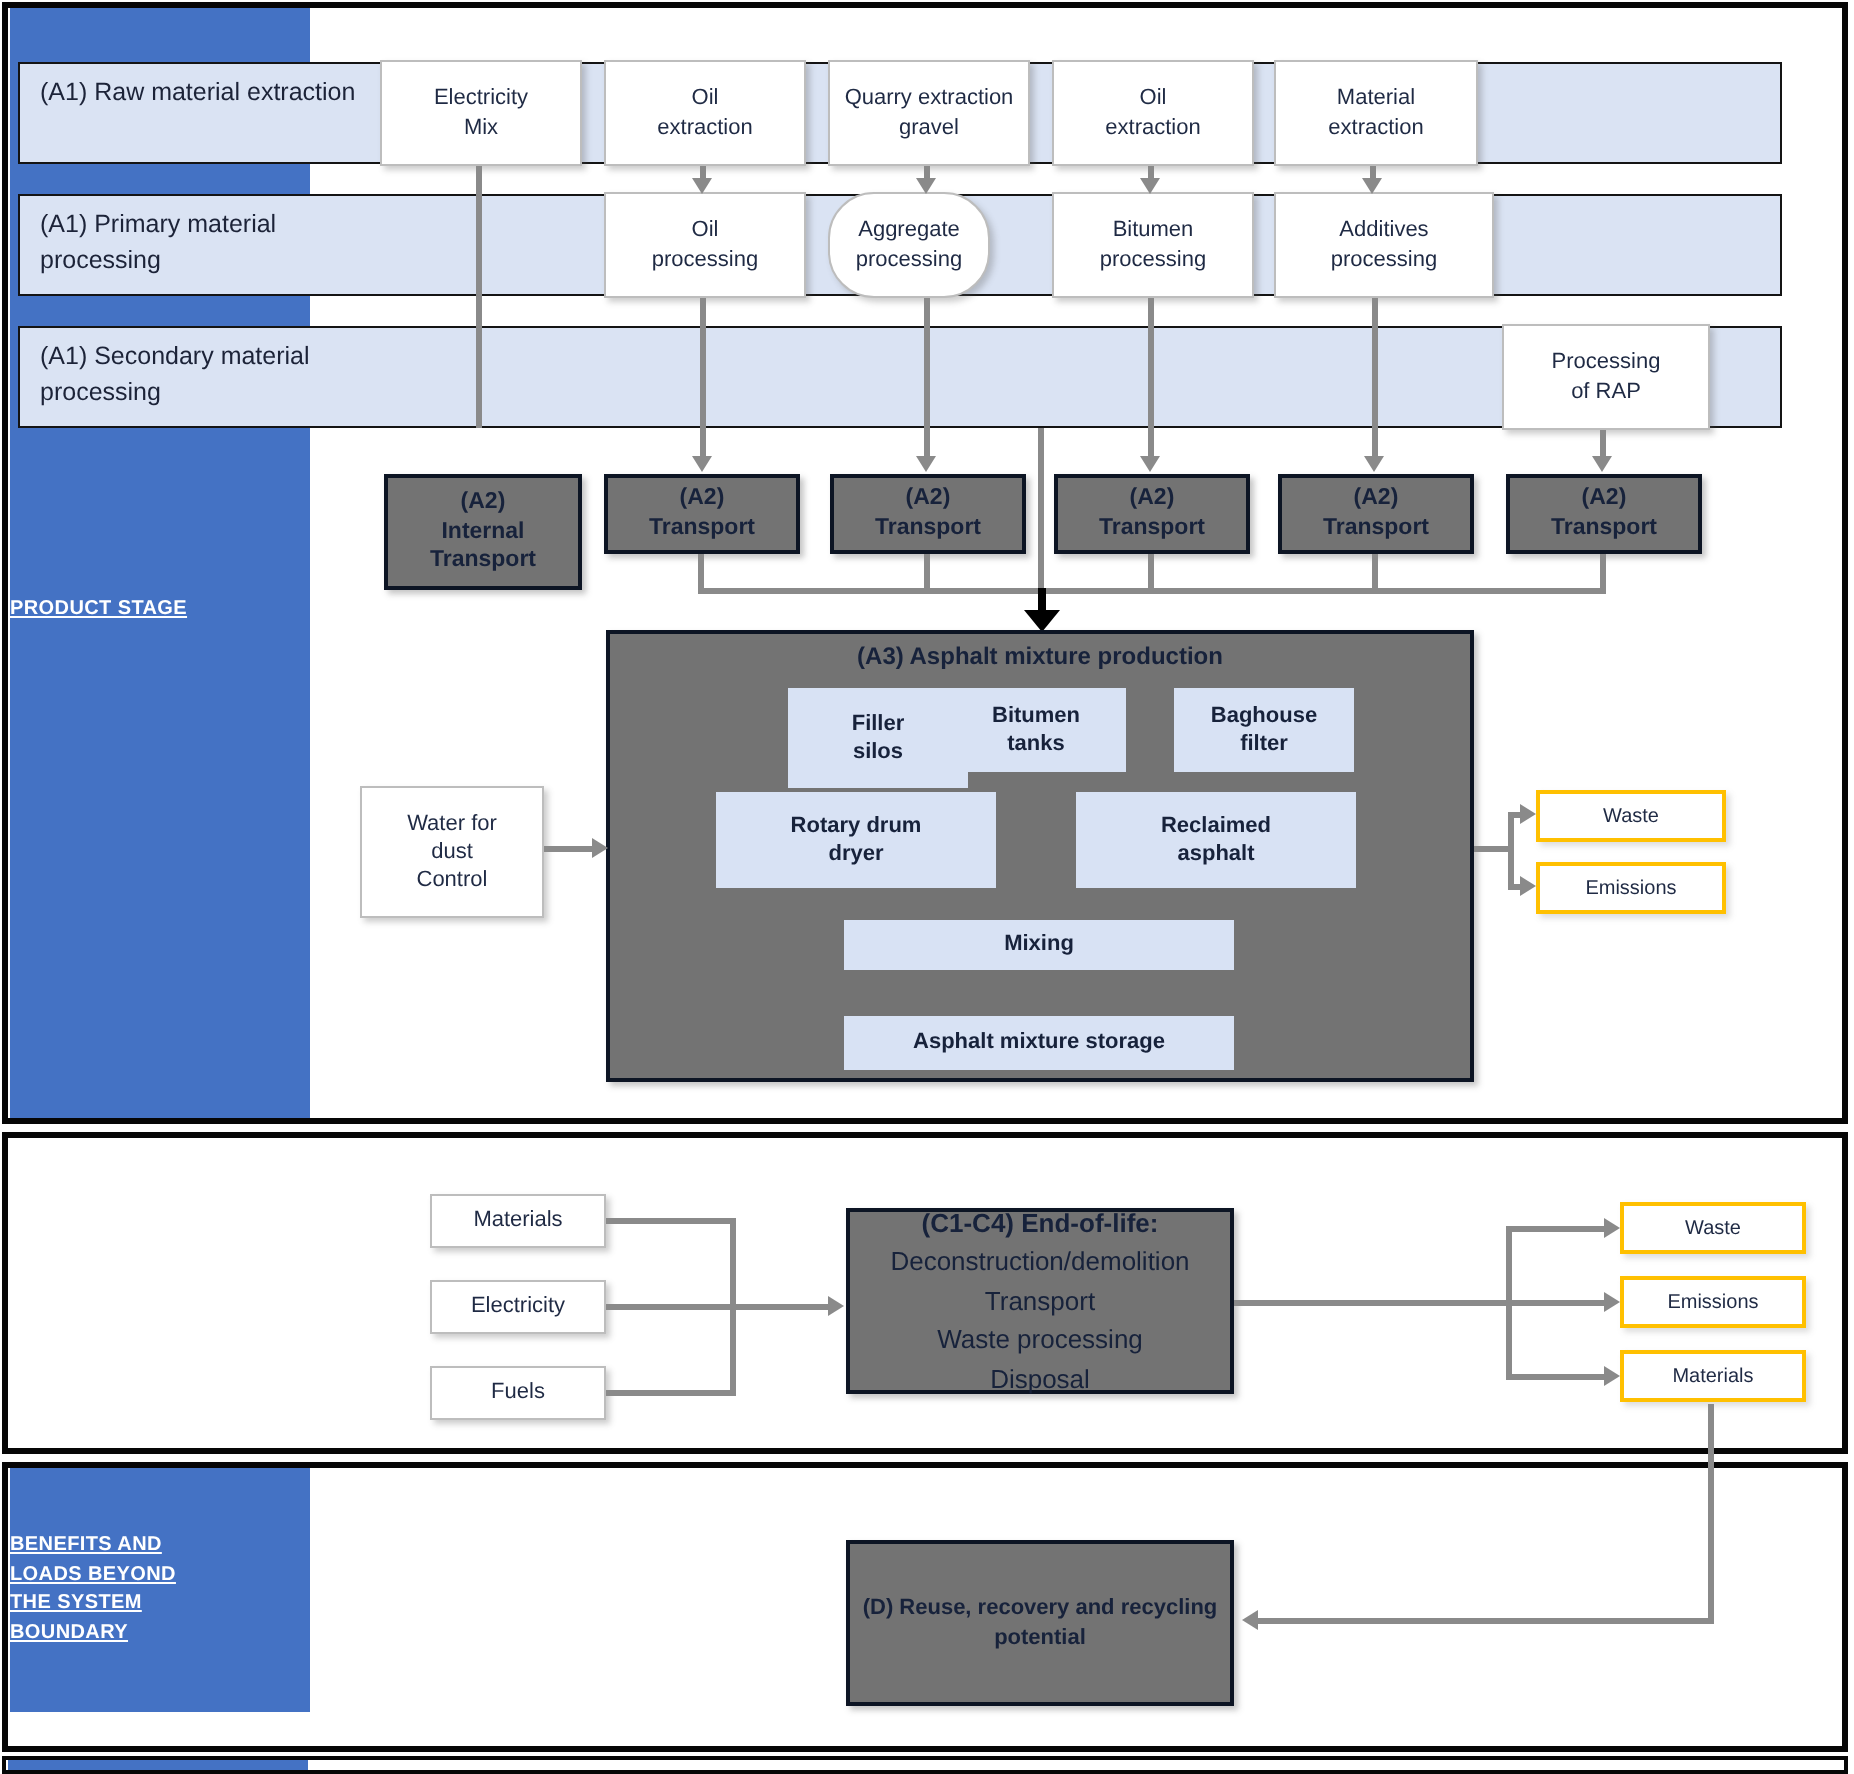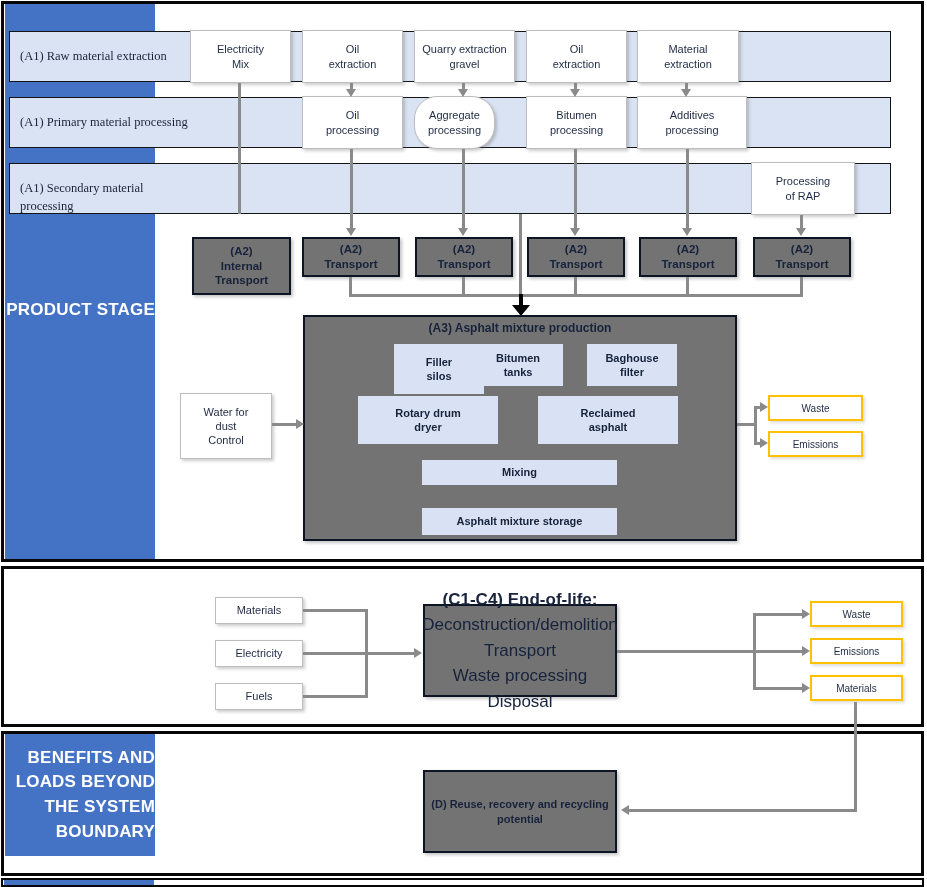--- a/index.html
+++ b/index.html
@@ -4,51 +4,51 @@
 <style>
   html,body{margin:0;padding:0;background:#fff;}
   #canvas{
     position:relative;width:927px;height:887px;background:#fff;overflow:hidden;
     font-family:"Liberation Sans",sans-serif;color:#1f2a44;
   }
   .section{position:absolute;box-sizing:border-box;border:3px solid #060606;background:#fff;}
   .inner{position:absolute;left:0;top:0;right:0;bottom:0;}
   .sidebar{position:absolute;background:#4472c4;}
   .sidebar-label{
-    position:absolute;left:0;width:100%;text-align:right;color:#fff;
-    font-weight:bold;font-size:17px;line-height:1.45;white-space:pre-line;letter-spacing:.2px;
+    position:absolute;left:0;width:100%;text-align:left;color:#fff;
+    font-weight:bold;font-size:10px;line-height:1.45;white-space:pre-line;letter-spacing:.2px;text-decoration:underline;
   }
   .sidebar-flex{display:flex;align-items:center;justify-content:center;}
   .sidebar-flex .sidebar-label{position:static;}
   .band{
     position:absolute;box-sizing:border-box;background:#dae3f3;border:1.5px solid #141414;
   }
   .band-label{
-    position:absolute;left:10px;top:15px;width:180px;font-size:12.5px;line-height:1.45;color:#1c2338;font-family:Liberation Serif, serif;
+    position:absolute;left:10px;top:5px;width:180px;font-size:12.5px;line-height:1.45;color:#1c2338;
   }
   .box{
     position:absolute;box-sizing:border-box;display:flex;align-items:center;justify-content:center;
     text-align:center;white-space:pre-line;line-height:1.3;
   }
   .white-box{background:#fff;border:1.5px solid #bdbdbd;font-size:11px;box-shadow:2px 2px 3px rgba(90,90,90,.30);}
   .blue-box{background:#737373;border:2px solid #0d1524;font-weight:bold;font-size:11.5px;color:#17223b;box-shadow:2px 2px 3px rgba(90,90,90,.35);}
   .inner-box{background:#d8e2f4;font-weight:bold;font-size:11px;color:#17223b;}
   .yellow-box{background:#fff;border:2px solid #ffc000;font-size:10px;box-shadow:2px 2px 3px rgba(120,120,120,.25);}
   .vl,.hl{position:absolute;background:#8a8a8a;}
   .vl{width:3px;}
   .hl{height:3px;}
   .vl.black{background:#000;width:4px;}
   .arr{position:absolute;width:0;height:0;}
   .arr.down{border-left:5px solid transparent;border-right:5px solid transparent;border-top:8px solid #8a8a8a;}
   .arr.right{border-top:5px solid transparent;border-bottom:5px solid transparent;border-left:8px solid #8a8a8a;}
   .arr.left{border-top:5px solid transparent;border-bottom:5px solid transparent;border-right:8px solid #8a8a8a;}
   .arr.down.black{border-left:9px solid transparent;border-right:9px solid transparent;border-top:11px solid #000;}
   .a3-title{position:absolute;left:0;top:4px;width:100%;text-align:center;font-weight:bold;font-size:12px;color:#17223b;}
   .c-title{font-weight:bold;}
-  .c-text{font-size:17px;line-height:1.5;}
+  .c-text{font-size:13px;line-height:1.5;}
 </style>
 </head>
 <body>
 
 <div id="canvas">
 
   <div class="section" style="left:1px;top:1px;width:923px;height:561px;">
     <div class="inner">
 
       <div class="sidebar" style="left:1px;top:0;width:150px;height:555px;">

